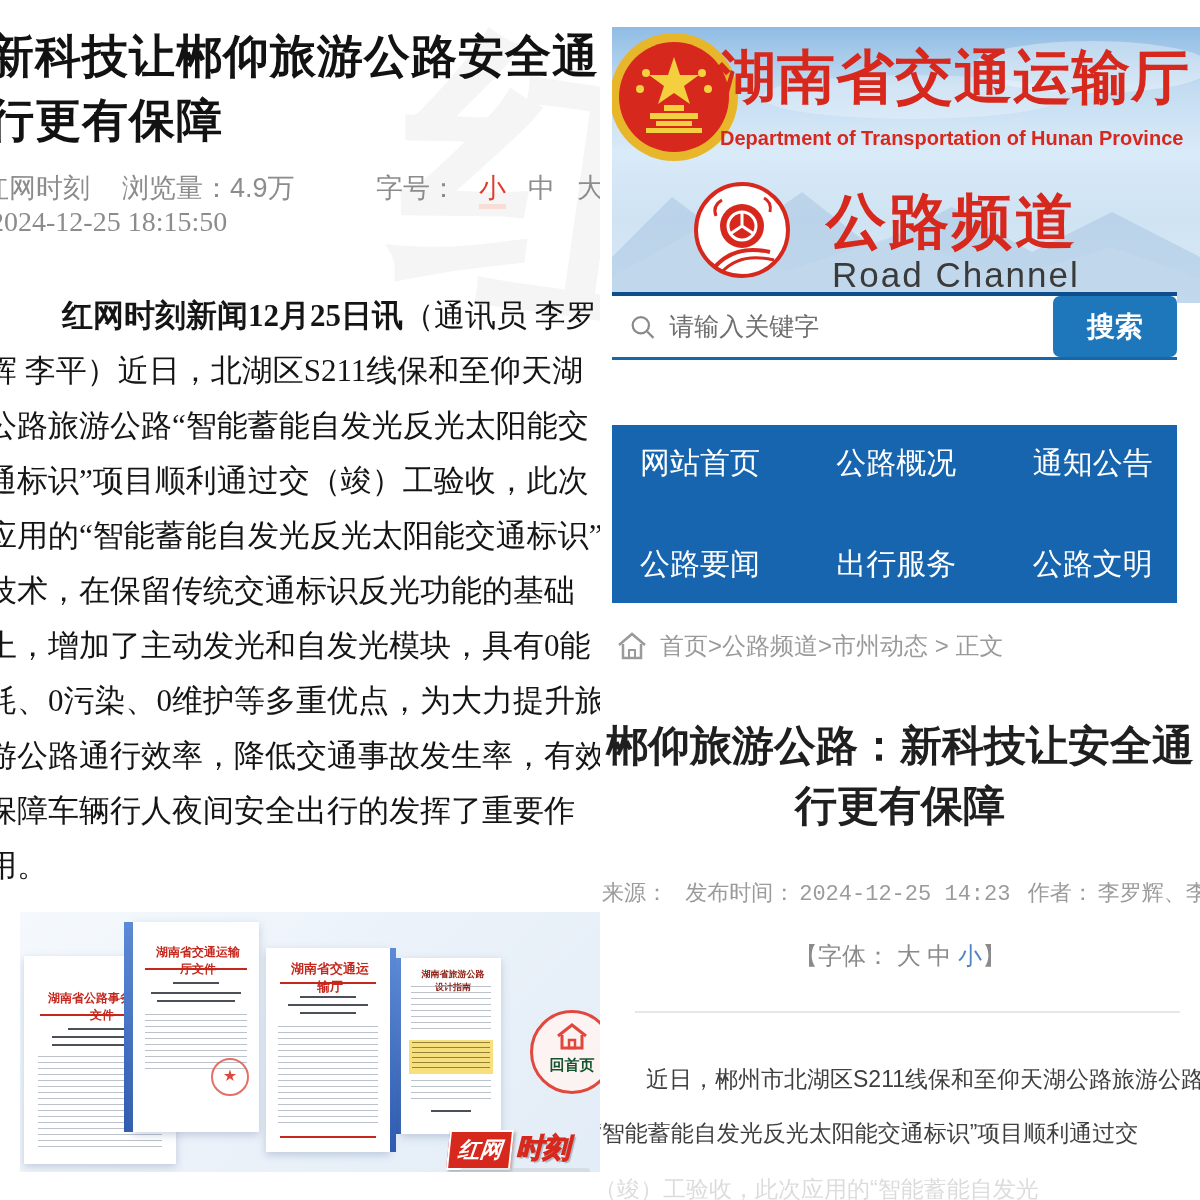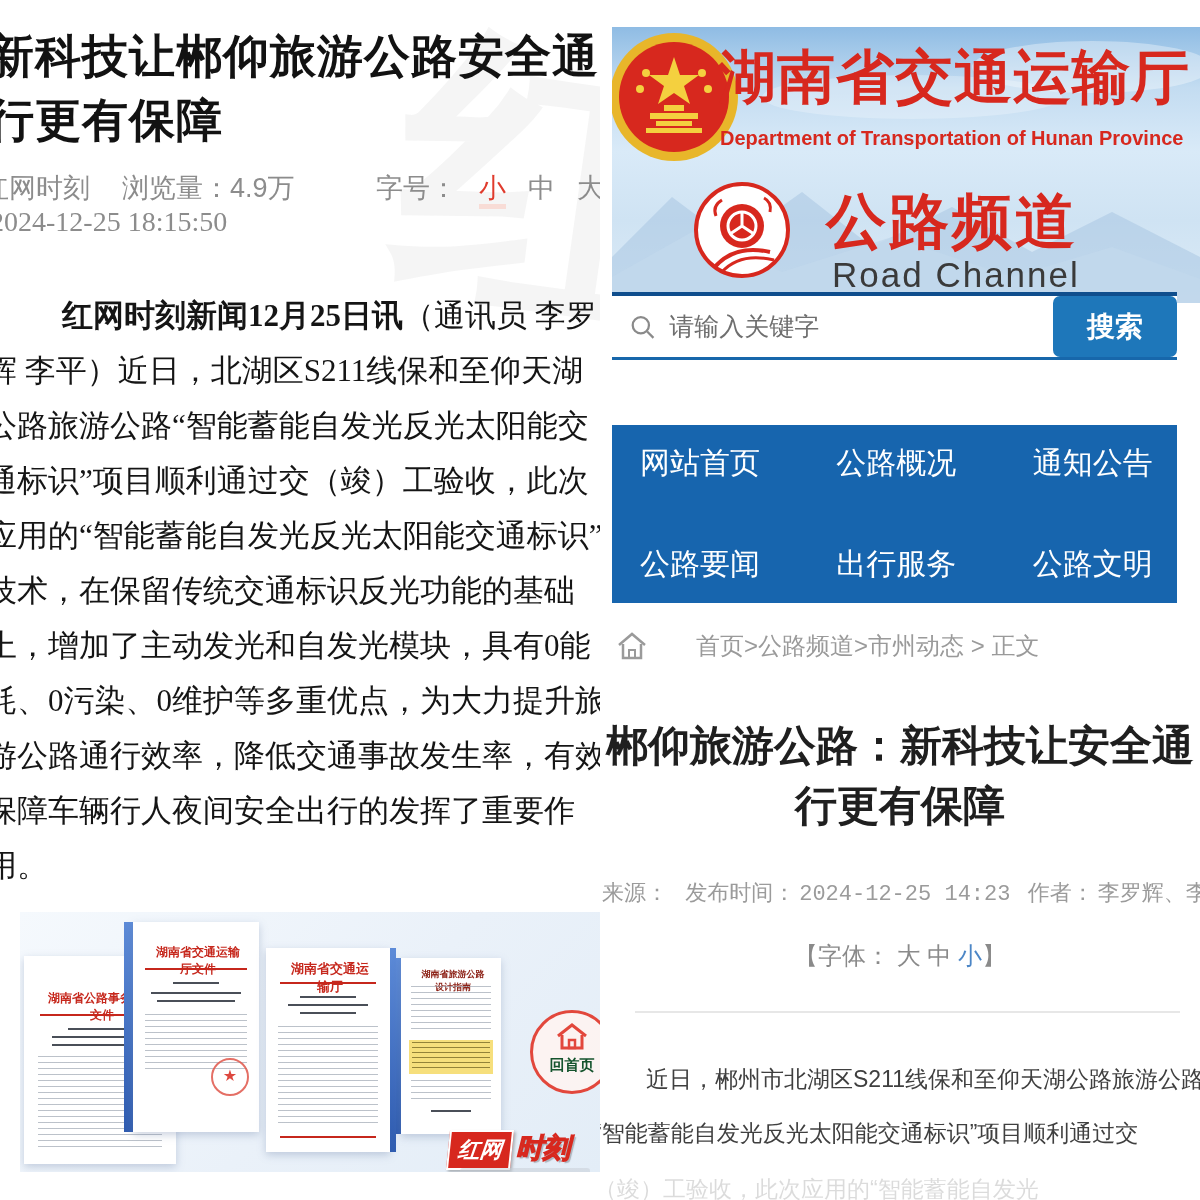--- a/index.html
+++ b/index.html
@@ -69,21 +69,21 @@
     font-family:"Liberation Sans",sans-serif;}
   #rp-search input::placeholder{color:#6f6f6f;}
   #rp-search .btn{width:124px;background:#1e77ba;color:#fff;font-size:28px;font-weight:bold;
     display:flex;align-items:center;justify-content:center;border-radius:7px;cursor:pointer;}
 
   #rp-nav{left:12px;top:425px;width:565px;height:178px;background:#1765ae;
     display:grid;grid-template-columns:1fr 1fr 1fr;grid-template-rows:1fr 1fr;
     align-items:center;padding:0;box-sizing:border-box;gap:24px;}
   #rp-nav .nav-item{color:#fff;font-size:30px;padding-left:28px;cursor:pointer;white-space:nowrap;}
 
-  #rp-breadcrumb{left:16px;top:630px;display:flex;align-items:center;color:#9a9a9a;font-size:24px;gap:36px;}
+  #rp-breadcrumb{left:16px;top:630px;display:flex;align-items:center;color:#9a9a9a;font-size:24px;}
   #rp-breadcrumb .bc-text{margin-left:12px;}
 
   .rp-title{left:0;top:716px;width:600px;text-align:center;font-size:42px;line-height:60px;
     font-weight:bold;color:#1f1f1f;}
   .rp-meta{left:0;top:878px;width:600px;text-align:center;font-size:22px;color:#9b9b9b;white-space:nowrap;font-family:Liberation Mono, monospace;}
   .rp-meta span{margin:0 2px;}
   .rp-fontsel{left:0;top:940px;width:600px;text-align:center;font-size:24px;color:#8a8a8a;}
   .rp-fontsel .blue{color:#4c86c6;}
   .rp-divider{left:35px;top:1011px;width:545px;height:2px;background:#e7e7e7;}
   .rp-body-line{left:-6px;width:640px;height:34px;line-height:34px;font-size:23px;color:#3f3f3f;white-space:nowrap;}

